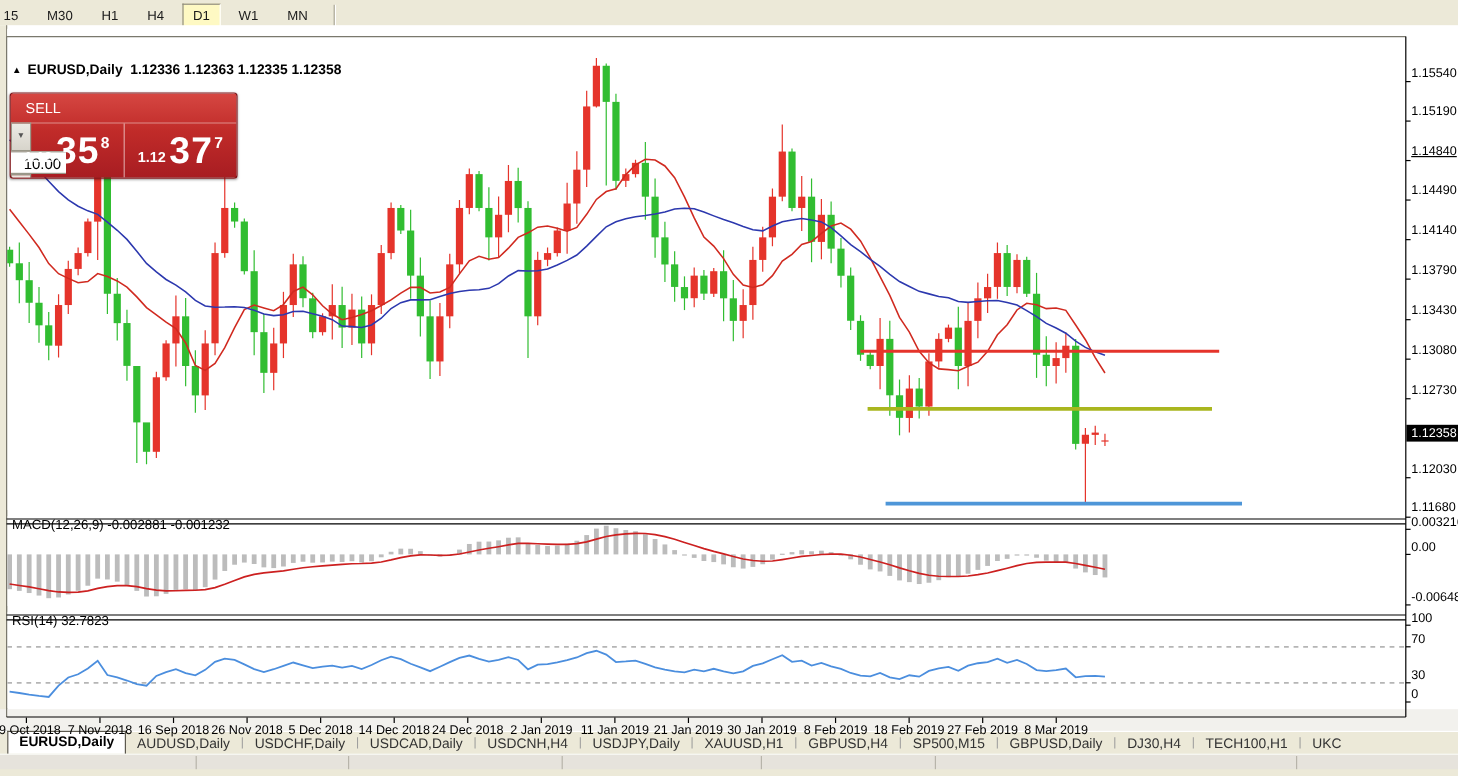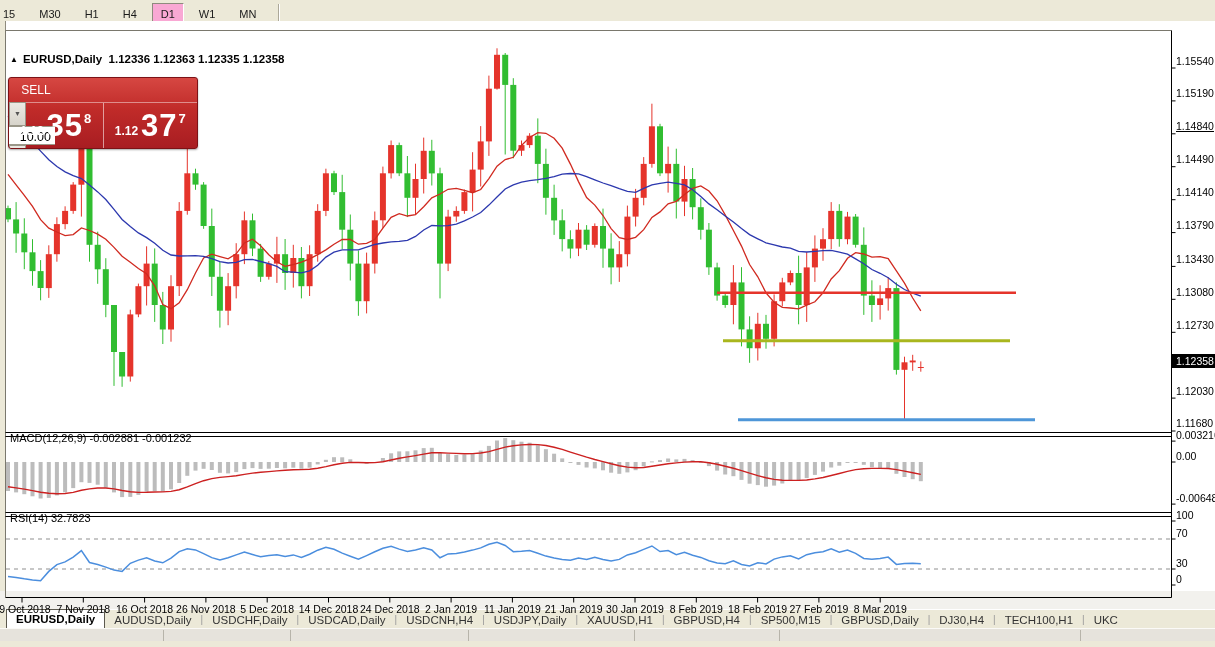--- a/index.html
+++ b/index.html
@@ -5,21 +5,21 @@
   html,body{margin:0;padding:0;}
   body{width:1215px;height:647px;font-family:"Liberation Sans",sans-serif;background:#ece9d8;overflow:hidden;}
   .app{position:relative;width:1215px;height:459px;}
 
   
   .toolbar{position:absolute;left:0;top:0;width:1215px;height:27px;background:#ece9d8;
            border-bottom:1px solid #aca899;display:flex;align-items:center;}
   .tf-btn{height:20px;line-height:20px;padding:0 8px;margin:0 3px;font-size:11px;color:#1a1a1a;
           border:1px solid transparent;cursor:default;}
   .tf-btn.first{padding-left:1px;margin-left:1px;}
-  .tf-btn.active{background:#f9a8d4;border-color:#8e8b7e #ffffff #ffffff #8e8b7e;}
+  .tf-btn.active{background:#fef9c3;border-color:#8e8b7e #ffffff #ffffff #8e8b7e;}
   .tb-sep{width:1px;height:20px;background:#aca899;margin-left:10px;box-shadow:1px 0 0 #fff;}
 
   
   .win{position:absolute;left:0;top:21px;width:1215px;height:619px;background:#ffffff;}
   .left-frame{position:absolute;left:0;top:0;width:6px;height:588px;background:#ece9d8;border-right:1px solid #8e8b7e;box-sizing:border-box;}
   .plot{position:absolute;background:#ffffff;}
   .plot-main{left:6px;top:3px;width:1165px;height:401px;}
   .plot-macd{left:6px;top:409px;width:1165px;height:75px;}
   .plot-rsi{left:6px;top:489px;width:1165px;height:80px;}
   .axis-col{left:1172px;top:2px;width:43px;height:568px;}
@@ -586,21 +586,21 @@
         <polyline points="8.0,486.7 16.1,487.9 24.3,489.1 32.5,490.6 40.6,492.2 48.8,493.3 56.9,493.7 65.1,493.5 73.2,492.4 81.4,490.3 89.5,488.9 97.7,488.0 105.8,488.0 114.0,488.9 122.1,490.5 130.3,491.8 138.4,492.4 146.6,492.3 154.7,492.0 162.8,491.9 171.0,491.4 179.2,489.7 187.3,486.9 195.5,483.7 203.6,480.7 211.8,478.6 219.9,477.4 228.1,476.6 236.2,475.7 244.4,474.4 252.5,473.1 260.6,472.3 268.8,471.6 276.9,470.9 285.1,470.3 293.3,469.8 301.4,469.6 309.6,469.2 317.7,468.3 325.9,466.6 334.0,464.7 342.2,463.2 350.3,462.4 358.4,462.5 366.6,462.8 374.8,462.6 382.9,461.7 391.1,460.0 399.2,458.3 407.4,456.9 415.5,455.6 423.7,454.1 431.8,452.8 440.0,452.8 448.1,453.1 456.3,453.4 464.4,453.7 472.6,453.6 480.7,453.0 488.9,451.6 497.0,449.3 505.2,447.1 513.3,445.7 521.5,444.9 529.6,444.5 537.8,444.6 545.9,445.5 554.1,447.2 562.2,449.4 570.4,452.1 578.5,454.6 586.6,457.2 594.8,459.5 603.0,461.6 611.1,463.8 619.3,465.8 627.4,467.1 635.6,467.7 643.7,467.5 651.9,466.3 660.0,465.0 668.1,463.7 676.3,462.9 684.5,462.1 692.6,461.7 700.8,461.8 708.9,462.7 717.1,464.2 725.2,466.3 733.4,468.3 741.5,470.6 749.6,473.2 757.8,475.6 766.0,477.8 774.1,479.4 782.3,480.2 790.4,480.4 798.6,480.4 806.7,480.0 814.9,478.9 823.0,477.5 831.2,475.5 839.3,473.5 847.5,471.4 855.6,469.6 863.8,468.7 871.9,468.4 880.1,468.4 888.2,468.5 896.4,469.6 904.5,471.1 912.7,472.7 920.8,474.4" fill="none" stroke="#cc2020" stroke-width="1.4"></polyline>
       </g>
       <g clip-path="url(#cpRsi)">
         <line x1="6" y1="539.0" x2="1171" y2="539.0" stroke="#b5b5b5" stroke-width="1.4" stroke-dasharray="4,4"></line>
         <line x1="6" y1="569.0" x2="1171" y2="569.0" stroke="#b5b5b5" stroke-width="1.4" stroke-dasharray="4,4"></line>
         <polyline points="8.0,576.4 16.1,577.5 24.3,578.8 32.5,579.9 40.6,580.8 48.8,571.4 56.9,564.6 65.1,561.9 73.2,557.1 81.4,550.7 89.5,562.5 97.7,564.5 105.8,567.1 114.0,570.1 122.1,571.4 130.3,563.3 138.4,560.1 146.6,557.7 154.7,561.0 162.8,562.8 171.0,558.2 179.2,551.6 187.3,548.8 195.5,549.9 203.6,553.6 211.8,557.6 219.9,560.0 228.1,557.7 236.2,554.9 244.4,552.1 252.5,554.5 260.6,556.8 268.8,555.6 276.9,554.7 285.1,556.4 293.3,554.9 301.4,557.5 309.6,554.2 317.7,550.2 325.9,547.2 334.0,549.3 342.2,553.1 350.3,556.2 358.4,559.3 366.6,555.6 374.8,551.8 382.9,548.2 391.1,546.3 399.2,549.1 407.4,551.4 415.5,549.9 423.7,547.7 431.8,550.0 440.0,557.8 448.1,553.9 456.3,553.4 464.4,551.9 472.6,550.1 480.7,547.9 488.9,544.3 497.0,542.3 505.2,545.5 513.3,551.7 521.5,551.2 529.6,550.5 537.8,553.2 545.9,556.1 554.1,558.0 562.2,559.5 570.4,560.3 578.5,558.1 586.6,559.5 594.8,557.3 603.0,559.4 611.1,561.1 619.3,559.4 627.4,554.9 635.6,552.8 643.7,549.4 651.9,546.0 660.0,551.5 668.1,550.6 676.3,554.6 684.5,552.4 692.6,555.3 700.8,557.4 708.9,560.8 717.1,563.0 725.2,563.7 733.4,560.8 741.5,564.5 749.6,565.9 757.8,562.7 766.0,563.9 774.1,559.1 782.3,556.9 790.4,555.8 798.6,559.0 806.7,554.7 814.9,552.7 823.0,551.7 831.2,548.9 839.3,552.3 847.5,550.0 855.6,553.3 863.8,558.4 871.9,559.3 880.1,558.5 888.2,557.1 896.4,564.4 904.5,563.4 912.7,563.2 920.8,563.8" fill="none" stroke="#4b8ede" stroke-width="1.5"></polyline>
       </g>
     </svg>
 <div class="date-label" style="left: 22px;">29 Oct 2018</div>
     <div class="date-label" style="left: 83.3px;">7 Nov 2018</div>
-    <div class="date-label" style="left: 144.6px;">16 Oct 2018</div>
+    <div class="date-label" style="left: 144.6px;">16 Sep 2018</div>
     <div class="date-label" style="left: 205.9px;">26 Nov 2018</div>
     <div class="date-label" style="left: 267.2px;">5 Dec 2018</div>
     <div class="date-label" style="left: 328.5px;">14 Dec 2018</div>
     <div class="date-label" style="left: 389.8px;">24 Dec 2018</div>
     <div class="date-label" style="left: 451.1px;">2 Jan 2019</div>
     <div class="date-label" style="left: 512.4px;">11 Jan 2019</div>
     <div class="date-label" style="left: 573.7px;">21 Jan 2019</div>
     <div class="date-label" style="left: 635px;">30 Jan 2019</div>
     <div class="date-label" style="left: 696.3px;">8 Feb 2019</div>
     <div class="date-label" style="left: 757.6px;">18 Feb 2019</div>

